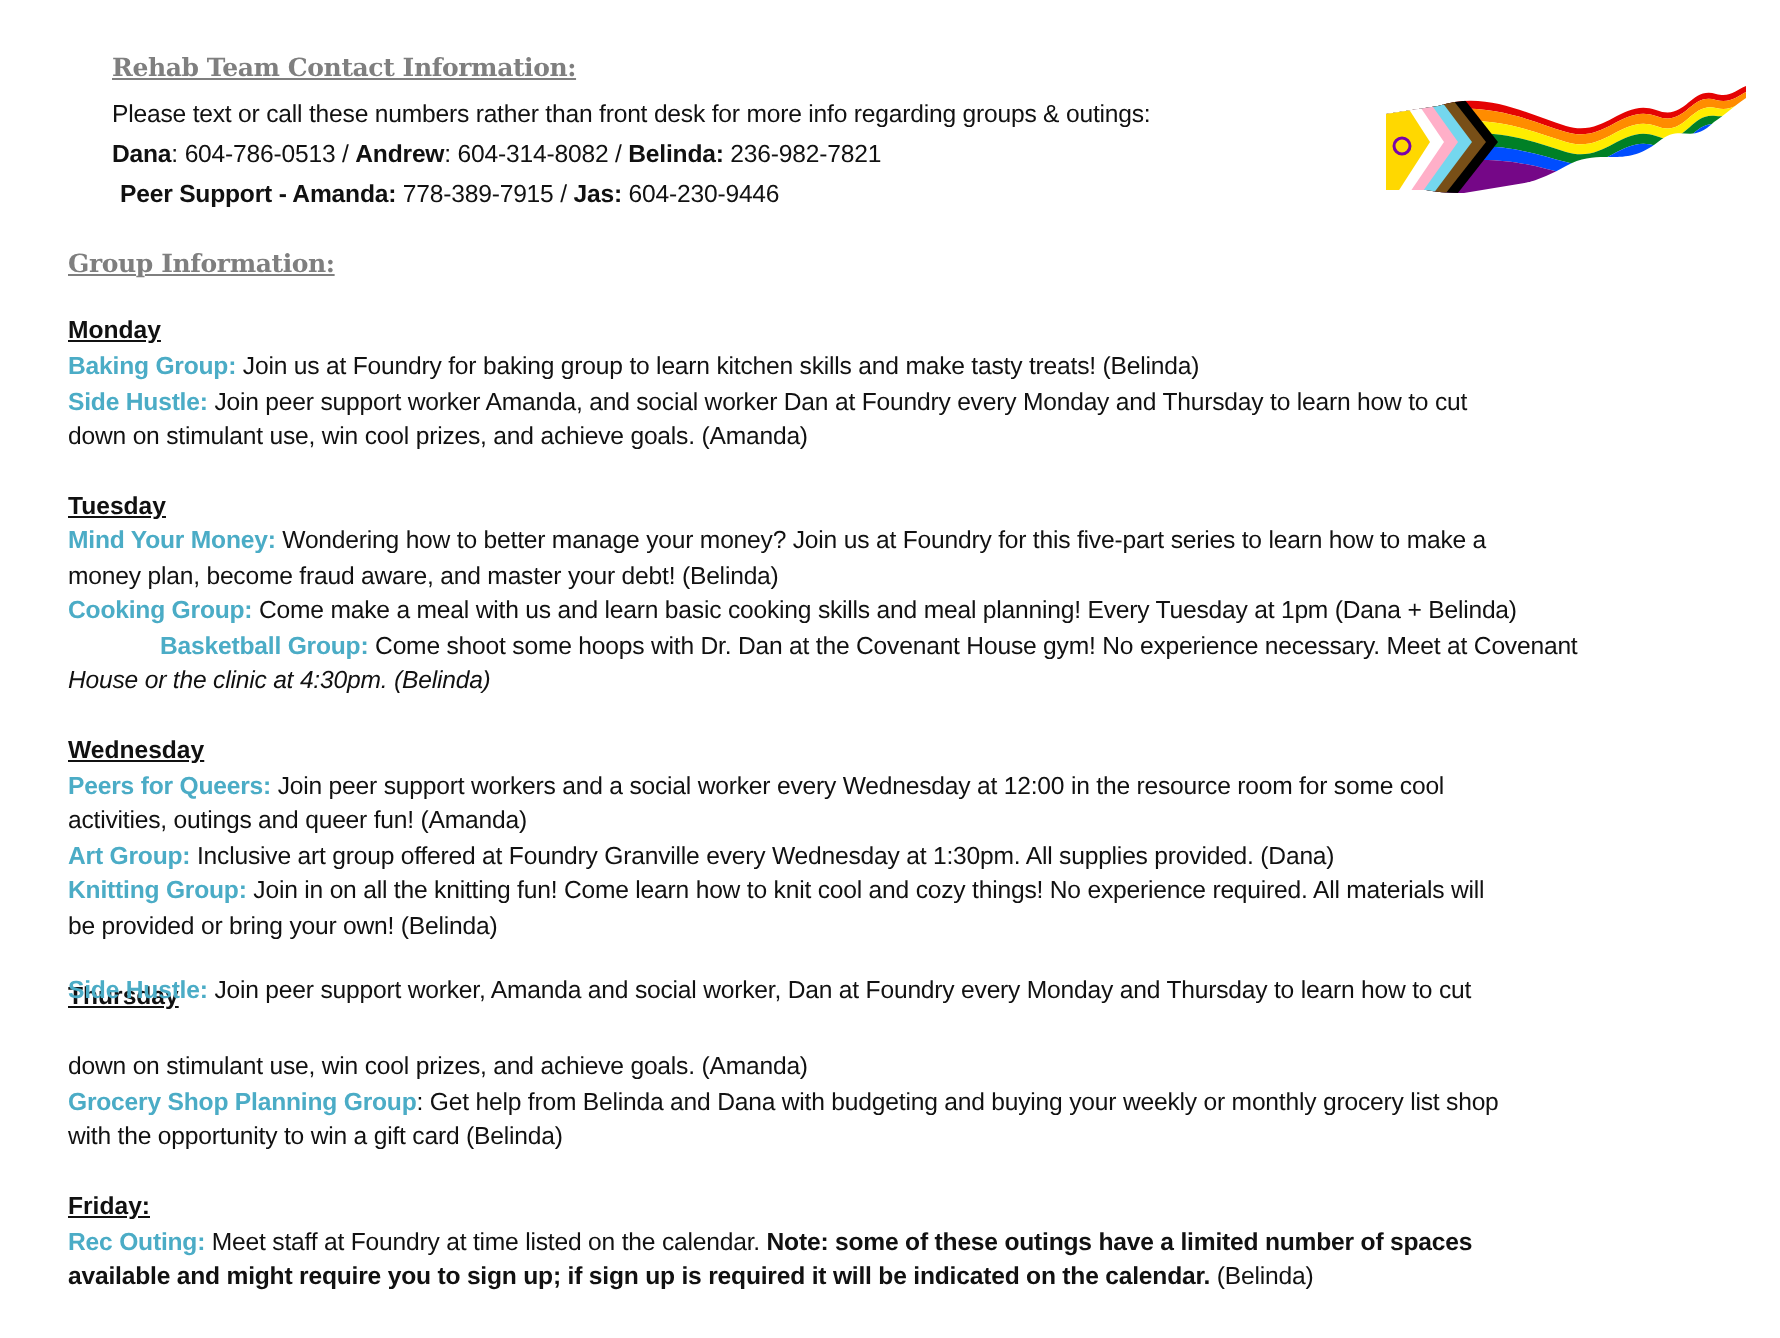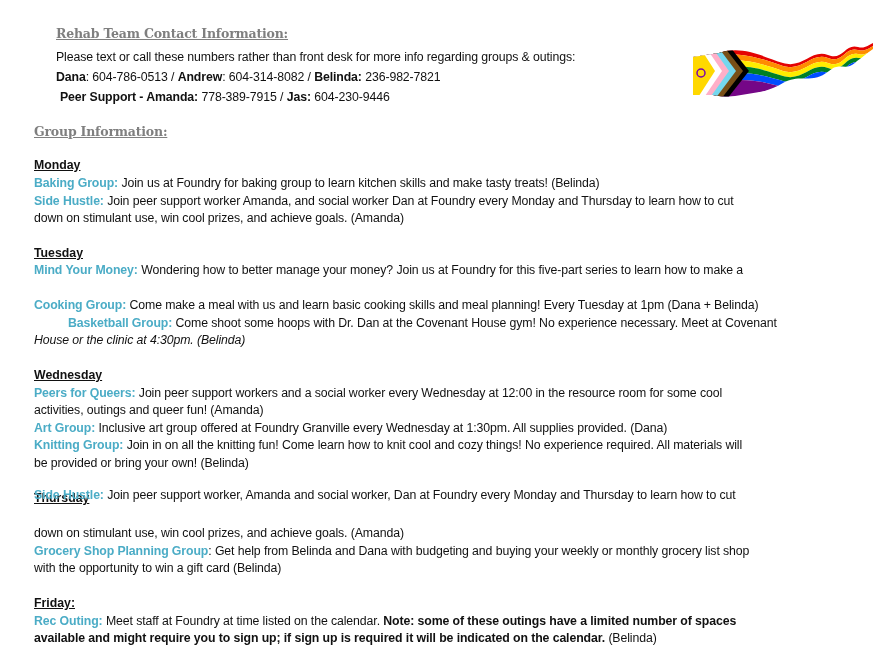--- a/index.html
+++ b/index.html
@@ -71,22 +71,23 @@
 
   <div class="serif-heading" style="left:34px; top:124px;">Group Information:</div>
 
   <div class="day" style="left:34px; top:158px;">Monday</div>
   <div class="line" style="left:34px; top:175px;"><span class="label">Baking Group:</span><span> Join us at Foundry for baking group to learn kitchen skills and make tasty treats! (Belinda)</span></div>
   <div class="line" style="left:34px; top:192.5px;"><span class="label">Side Hustle:</span><span> Join peer support worker Amanda, and social worker Dan at Foundry every Monday and Thursday to learn how to cut</span></div>
   <div class="line" style="left:34px; top:210px;"><span>down on stimulant use, win cool prizes, and achieve goals. (Amanda)</span></div>
 
   <div class="day" style="left:34px; top:246px;">Tuesday</div>
   <div class="line" style="left:34px; top:262px;"><span class="label">Mind Your Money:</span><span> Wondering how to better manage your money? Join us at Foundry for this five-part series to learn how to make a</span></div>
+  <div class="line" style="left:34px; top:279.5px;"><span>money plan, become fraud aware, and master your debt! (Belinda)</span></div>
   <div class="line" style="left:34px; top:297px;"><span class="label">Cooking Group:</span><span> Come make a meal with us and learn basic cooking skills and meal planning! Every Tuesday at 1pm (Dana + Belinda)</span></div>
-  <div class="line" style="left:34px; top:314.5px;padding-left:34px;"><span class="label">Basketball Group:</span><span> Come shoot some hoops with Dr. Dan at the Covenant House gym! No experience necessary. Meet at Covenant</span></div>
+  <div class="line" style="left:46px; top:314.5px;padding-left:34px;"><span class="label">Basketball Group:</span><span> Come shoot some hoops with Dr. Dan at the Covenant House gym! No experience necessary. Meet at Covenant</span></div>
   <div class="line" style="left:34px; top:332px;font-style:italic;"><span>House or the clinic at 4:30pm. (Belinda)</span></div>
 
   <div class="day" style="left:34px; top:368px;">Wednesday</div>
   <div class="line" style="left:34px; top:384.5px;"><span class="label">Peers for Queers:</span><span> Join peer support workers and a social worker every Wednesday at 12:00 in the resource room for some cool</span></div>
   <div class="line" style="left:34px; top:402px;"><span>activities, outings and queer fun! (Amanda)</span></div>
   <div class="line" style="left:34px; top:419.5px;"><span class="label">Art Group:</span><span> Inclusive art group offered at Foundry Granville every Wednesday at 1:30pm. All supplies provided. (Dana)</span></div>
   <div class="line" style="left:34px; top:437px;"><span class="label">Knitting Group:</span><span> Join in on all the knitting fun! Come learn how to knit cool and cozy things! No experience required. All materials will</span></div>
   <div class="line" style="left:34px; top:454.5px;"><span>be provided or bring your own! (Belinda)</span></div>
 
   <div class="day" style="left:34px; top:491px;">Thursday</div>

